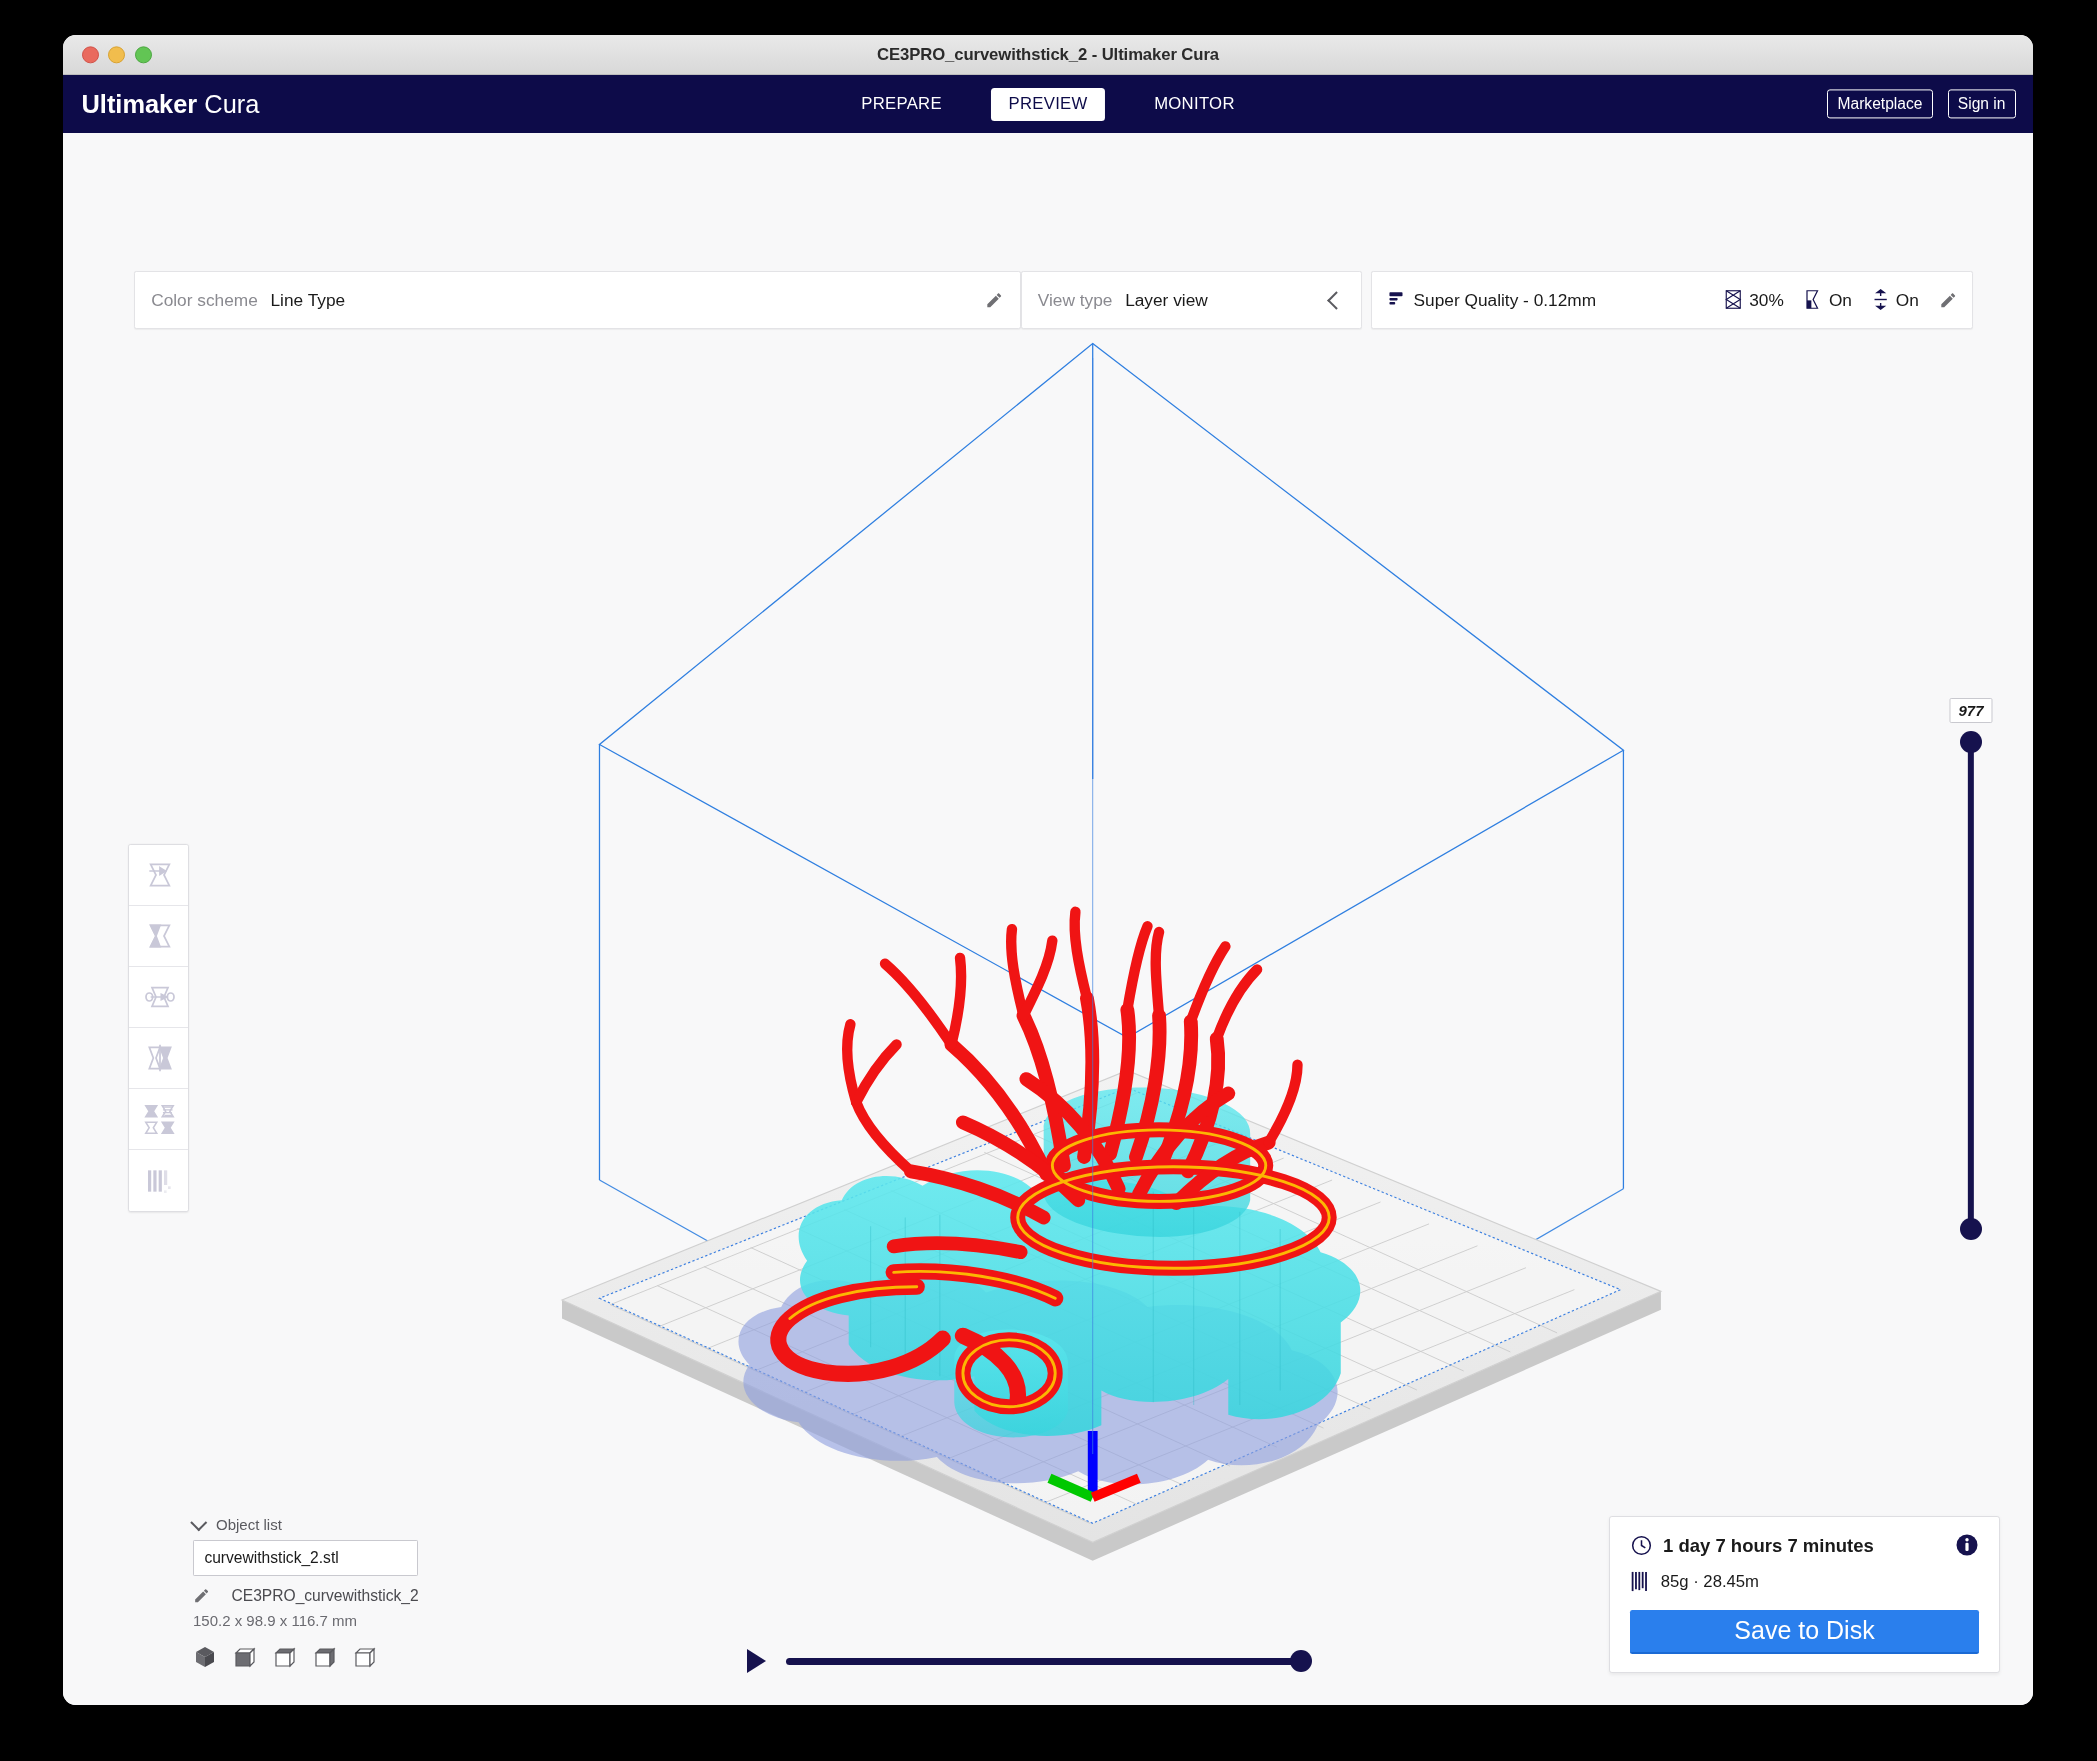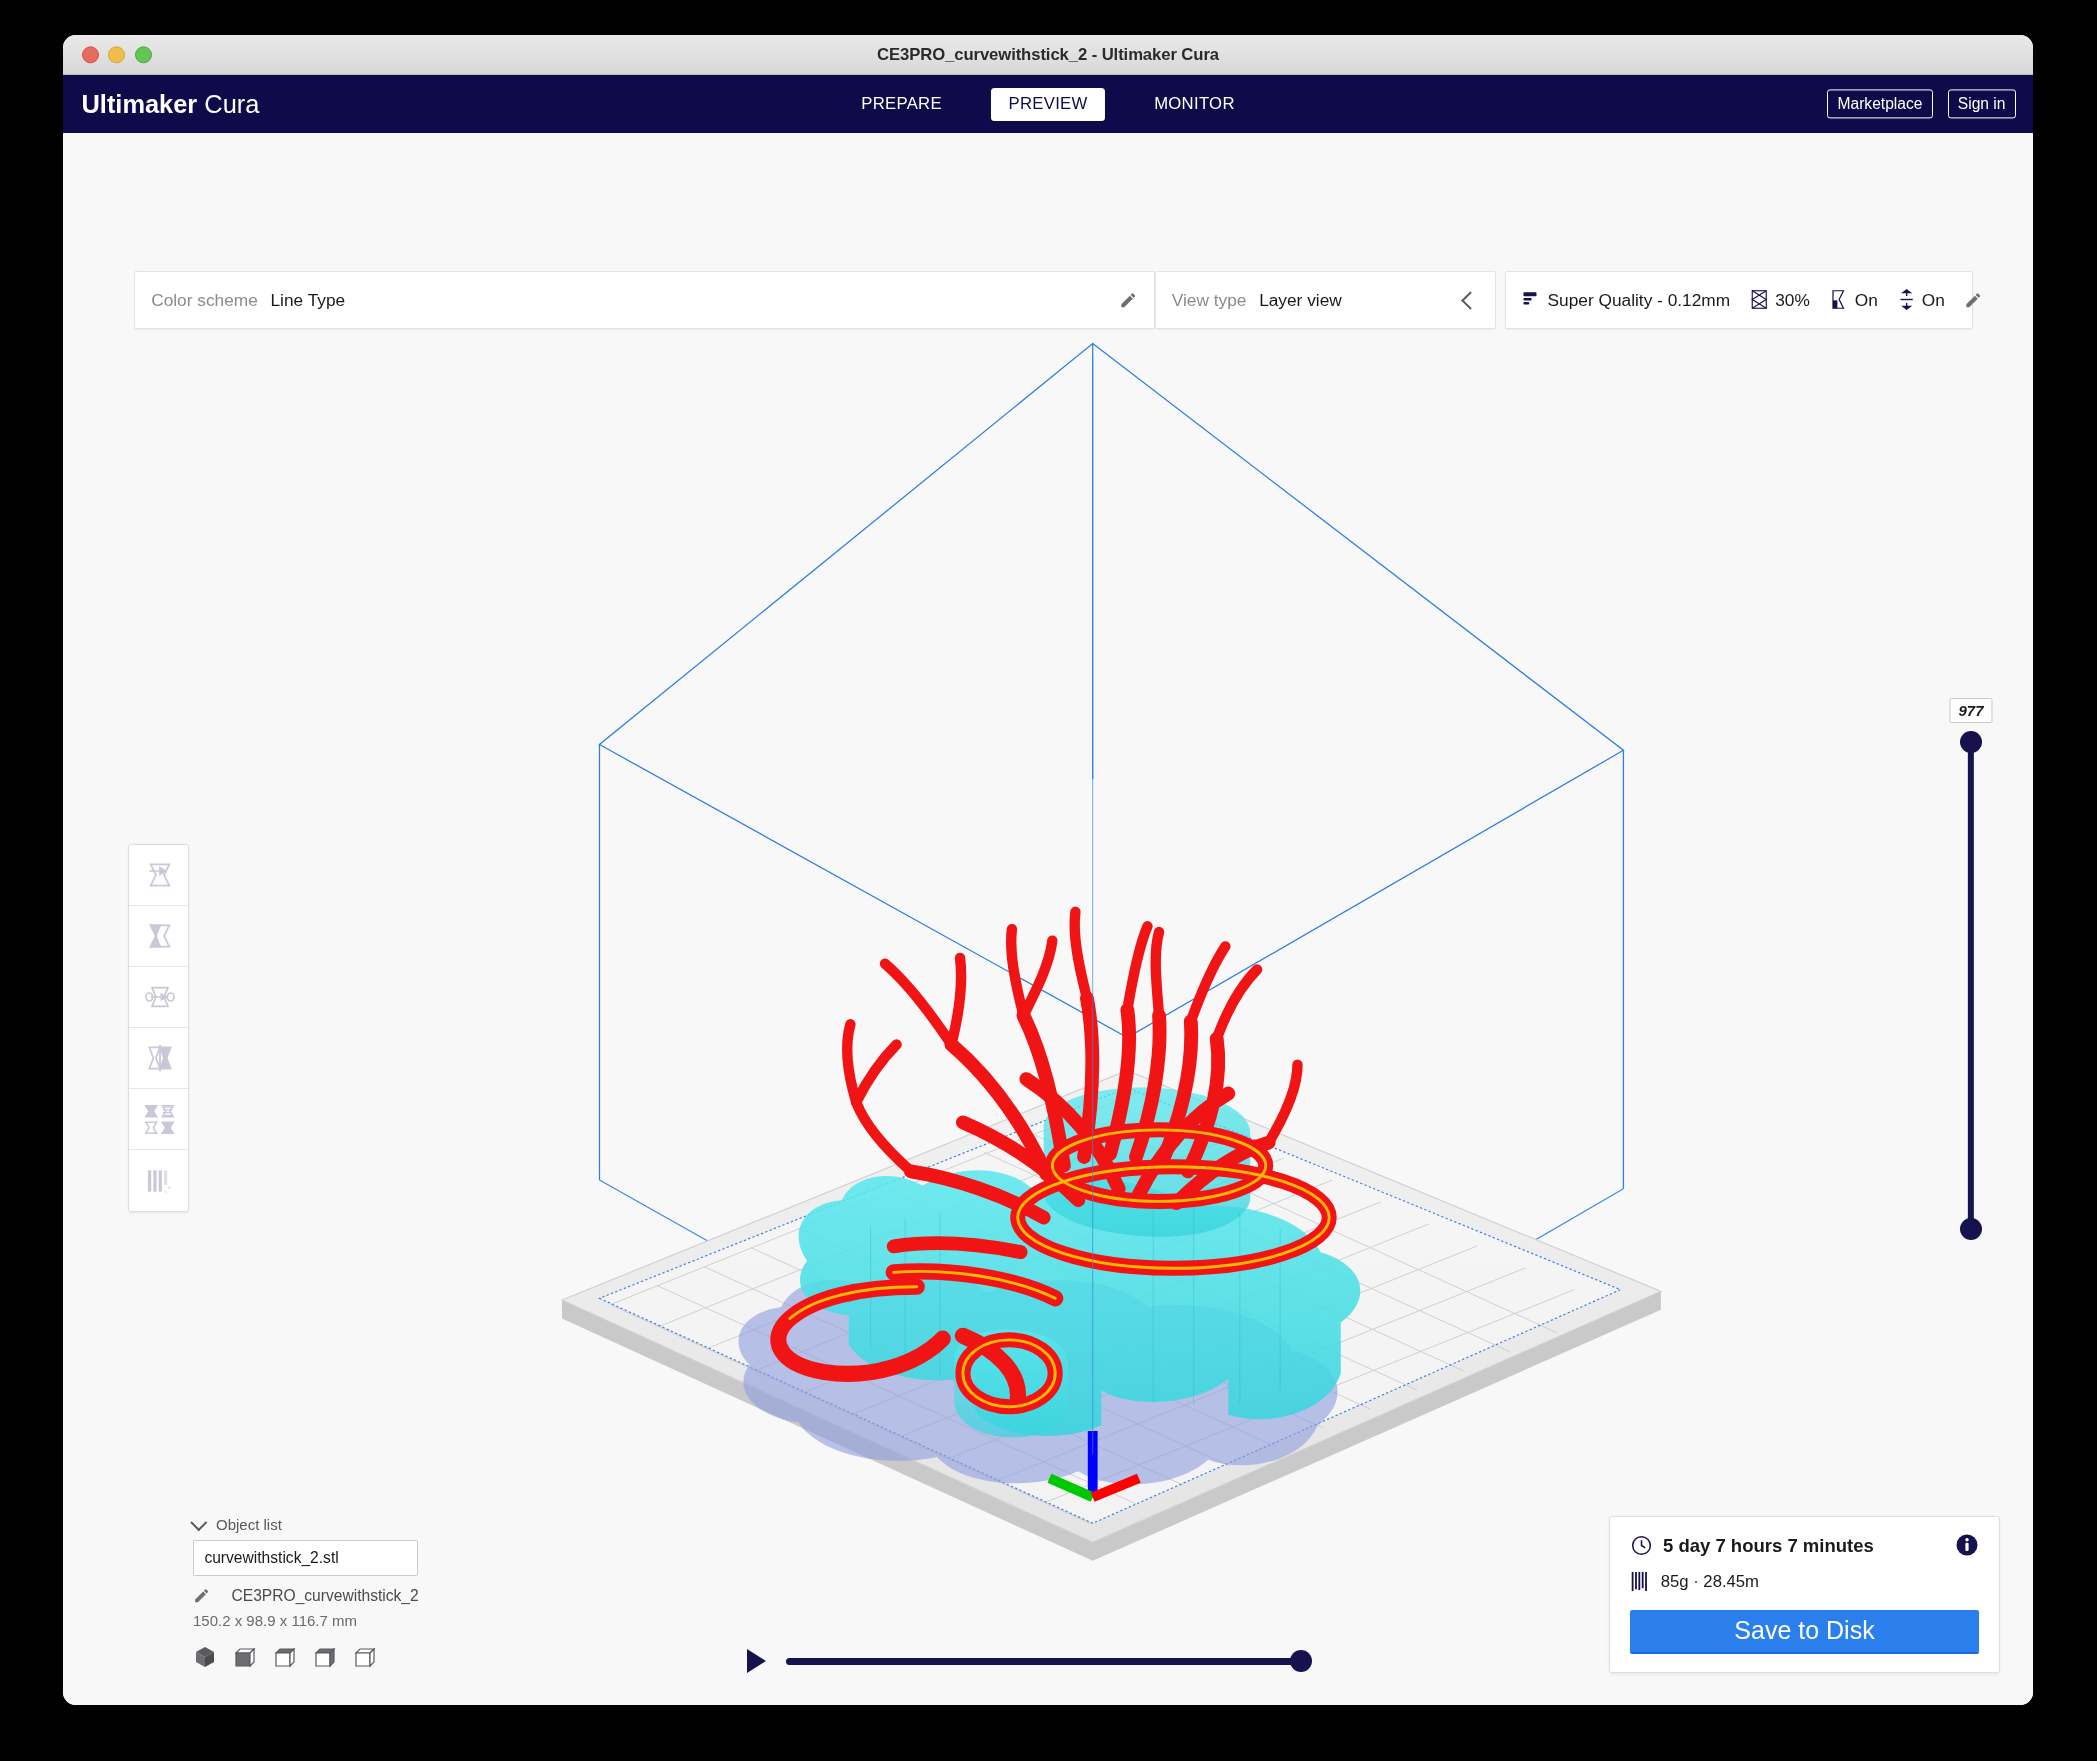--- a/index.html
+++ b/index.html
@@ -95,21 +95,21 @@
   .sb-panel {
     background: #fff;
     border: 0.6px solid #e3e3e6;
     border-radius: 2.3px;
     display: flex; align-items: center;
     pointer-events: auto;
     box-shadow: 0 0.6px 1.2px rgba(0,0,0,.05);
   }
   #sb-viewtype { width: 341px; padding: 0 16px; }
   #sb-colorscheme { flex: 1; margin-left: 9.2px; padding: 0 16px; }
-  #sb-profile { width: 468px; margin-left: 9.2px; padding: 0 15px; }
+  #sb-profile { width: 602px; margin-left: 9.2px; padding: 0 15px; }
 
   .sb-label { font-size: 17.3px; color: #8a8a90; white-space: nowrap; }
   .sb-value { font-size: 17.3px; color: #1a1a1a; margin-left: 12.7px; white-space: nowrap; }
   .sb-spacer { flex: 1; }
 
   .chev-left {
     width: 12.7px; height: 12.7px;
     border-left: 2.3px solid #5a5a5f;
     border-bottom: 2.3px solid #5a5a5f;
     transform: rotate(45deg);
@@ -695,21 +695,21 @@
     </div>
 
     <div id="print-card">
       <div id="pc-time-row">
         <span>
           <svg width="23" height="23" viewBox="0 0 24 24" fill="none" stroke="#16124e" stroke-width="1.6">
             <circle cx="12" cy="12" r="9.2"></circle>
             <path d="M12 6.5 L12 12 L16 14.5"></path>
           </svg>
         </span>
-        <span id="pc-time-text">5 day 7 hours 7 minutes</span>
+        <span id="pc-time-text">1 day 7 hours 7 minutes</span>
         <span id="pc-info-icon">
           <svg width="24" height="24" viewBox="0 0 24 24">
             <circle cx="12" cy="12" r="10.5" fill="#16124e"></circle>
             <circle cx="12" cy="6.8" r="1.7" fill="#fff"></circle>
             <rect x="10.4" y="9.8" width="3.2" height="8.2" rx="1.2" fill="#fff"></rect>
           </svg>
         </span>
       </div>
       <div id="pc-mat-row">
         <span>

